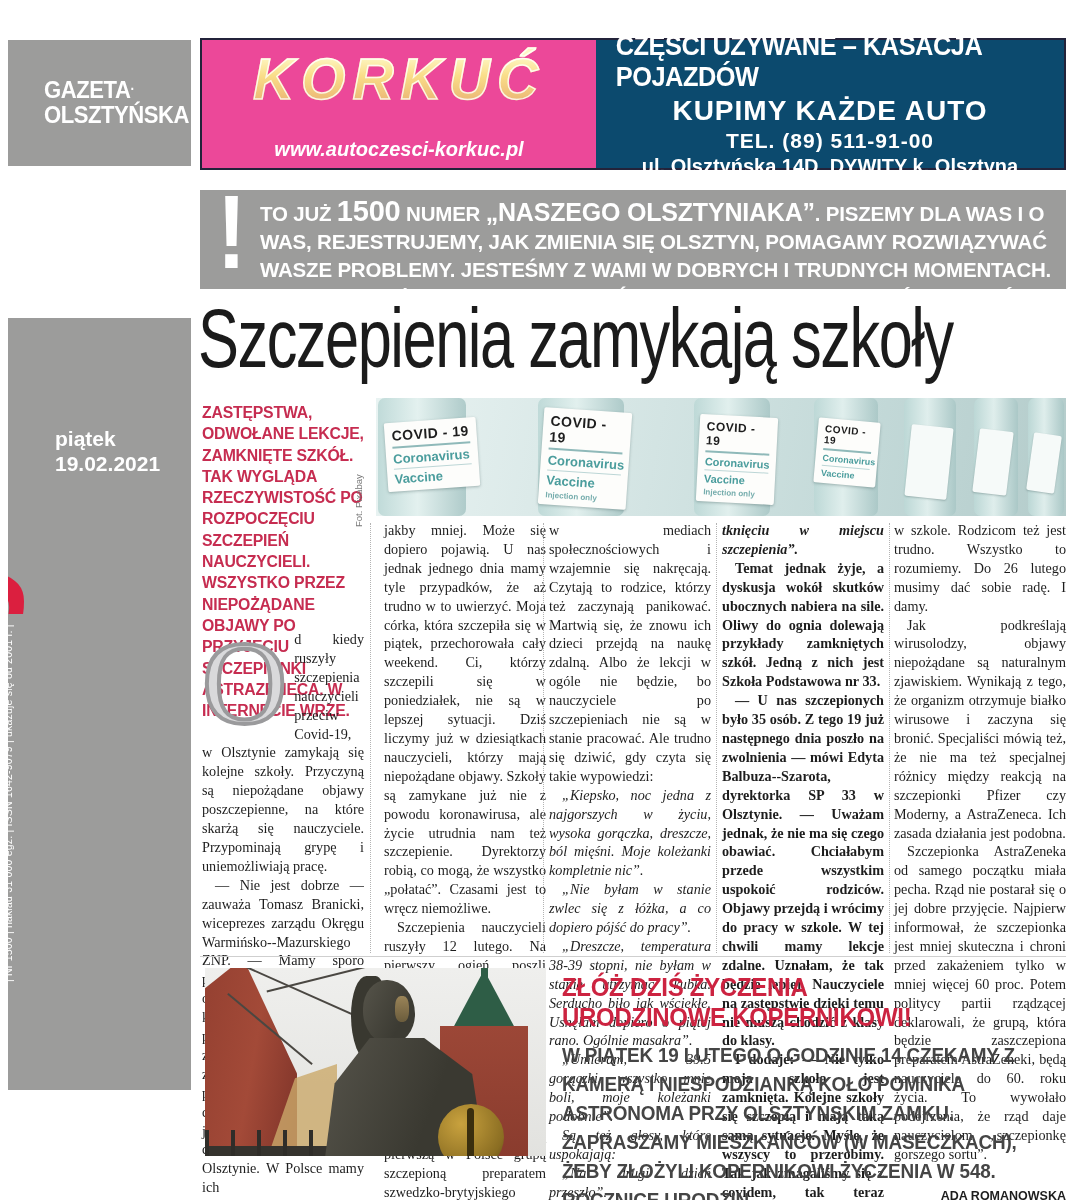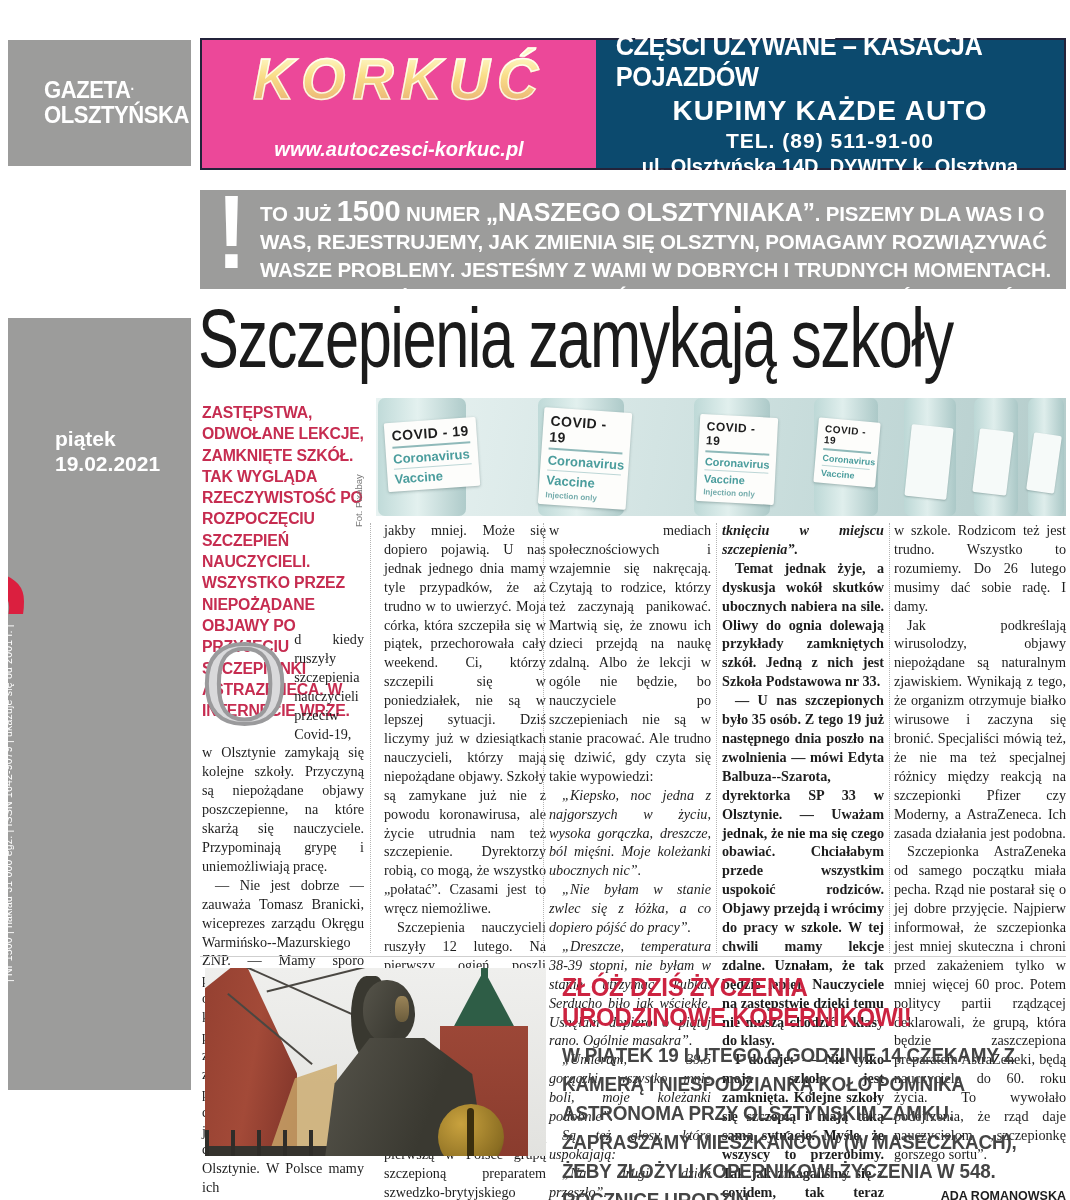--- a/index.html
+++ b/index.html
@@ -221,21 +221,21 @@
   <div class="abs col" id="col1">
     <p><span id="dropcap">O</span><span>d kiedy ruszyły szczepienia nauczycieli przeciw Covid-19, w Olsztynie zamykają się kolejne szkoły. Przyczyną są niepożądane objawy poszczepienne, na które skarżą się nauczyciele. Przypominają grypę i uniemożliwiają pracę.</span></p>
     <p class="ind">— Nie jest dobrze — zauważa Tomasz Branicki, wiceprezes zarządu Okręgu Warmińsko--Mazurskiego ZNP. — Mamy sporo przypadków niepożądanych objawów. Dużo nauczycieli kiepsko czuje się po podaniu pierwszej dawki i zmuszona jest wziąć zwolnienie lekarskie. A przed nami jeszcze druga dawka... Skala przypadków jest jednak zadziwiająco duża. Zwłaszcza w Olsztynie. W Polsce mamy ich</p>
   </div>
   <div class="abs col" id="col2">
     <p>jakby mniej. Może się dopiero pojawią. U nas jednak jednego dnia mamy tyle przypadków, że aż trudno w to uwierzyć. Moja córka, która szczepiła się w piątek, przechorowała cały weekend. Ci, którzy szczepili się w poniedziałek, nie są w lepszej sytuacji. Dziś liczymy już w dziesiątkach nauczycieli, którzy mają niepożądane objawy. Szkoły są zamykane już nie z powodu koronawirusa, ale życie utrudnia nam też szczepienie. Dyrektorzy robią, co mogą, że wszystko „połatać”. Czasami jest to wręcz niemożliwe.</p>
     <p class="ind">Szczepienia nauczycieli ruszyły 12 lutego. Na pierwszy ogień poszli nauczyciele pracujący w przedszkolach (wraz z woźnymi oddziałowymi) i z klas I–III szkół podstawowych (wraz z wychowawcami świetlic i bibliotekarzami). Pierwsze szczepienia wystartowały w piątek. Nauczyciele są pierwszą w Polsce grupą szczepioną preparatem szwedzko-brytyjskiego koncernu AstraZeneca. Dzielą się opisami skutków ubocznych po jej przyjęciu</p>
   </div>
   <div class="abs col" id="col3">
     <p>w mediach społecznościowych i wzajemnie się nakręcają. Czytają to rodzice, którzy też zaczynają panikować. Martwią się, że znowu ich dzieci przejdą na naukę zdalną. Albo że lekcji w ogóle nie będzie, bo nauczyciele po szczepieniach nie są w stanie pracować. Ale trudno się dziwić, gdy czyta się takie wypowiedzi:</p>
-    <p class="ind q">„Kiepsko, noc jedna z najgorszych w życiu, wysoka gorączka, dreszcze, ból mięśni. Moje koleżanki ubocznych nic”.</p>
+    <p class="ind q">„Kiepsko, noc jedna z najgorszych w życiu, wysoka gorączka, dreszcze, ból mięśni. Moje koleżanki kompletnie nic”.</p>
     <p class="ind q">„Nie byłam w stanie zwlec się z łóżka, a co dopiero pójść do pracy”.</p>
     <p class="ind q">„Dreszcze, temperatura 38-39 stopni, nie byłam w stanie utrzymać kubka. Serducho biło jak wściekłe. Usnęłam dopiero o piątej rano. Ogólnie masakra”.</p>
     <p class="ind q">„Umieram, 39.5 gorączki, wszystko mnie boli, moje koleżanki podobnie”.</p>
     <p class="ind q">Są też głosy, które uspokajają:</p>
     <p class="ind q">„Na drugi dzień przeszło”.</p>
 
   </div>
   <div class="abs col" id="col4">
     <p class="q">tknięciu w miejscu szczepienia”.</p>
     <p class="ind">Temat jednak żyje, a dyskusja wokół skutków ubocznych nabiera na sile. Oliwy do ognia dolewają przykłady zamkniętych szkół. Jedną z nich jest Szkoła Podstawowa nr 33.</p>

